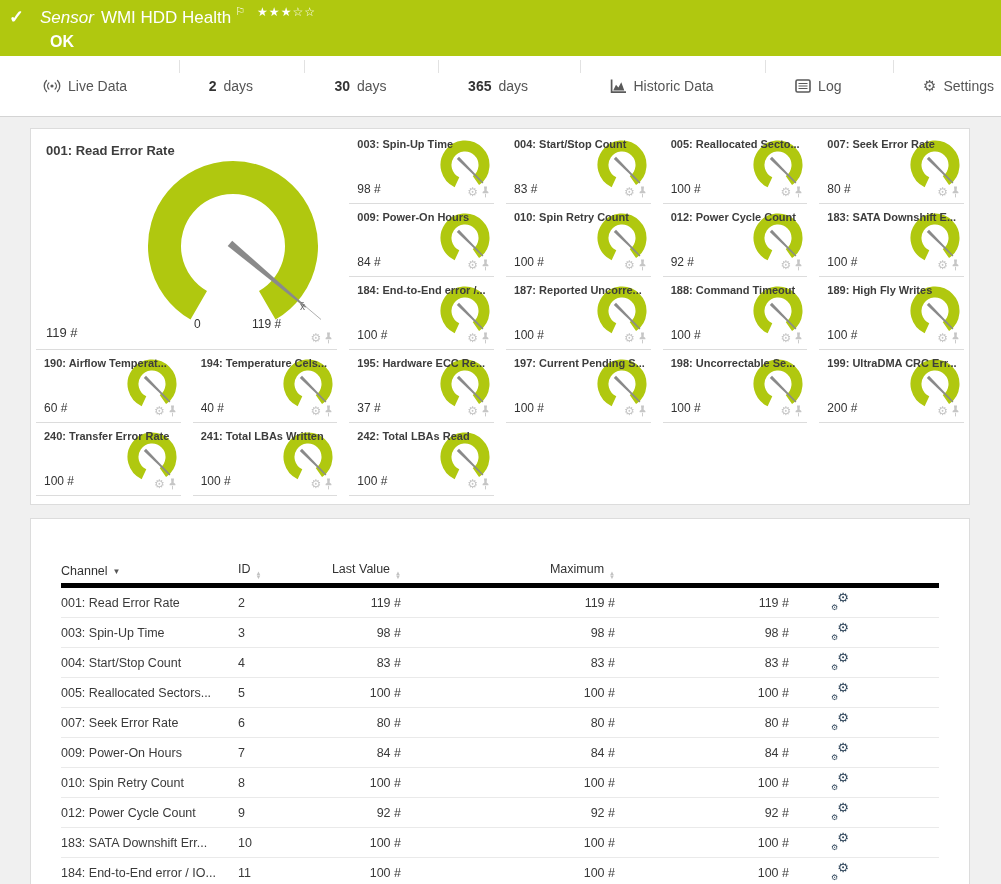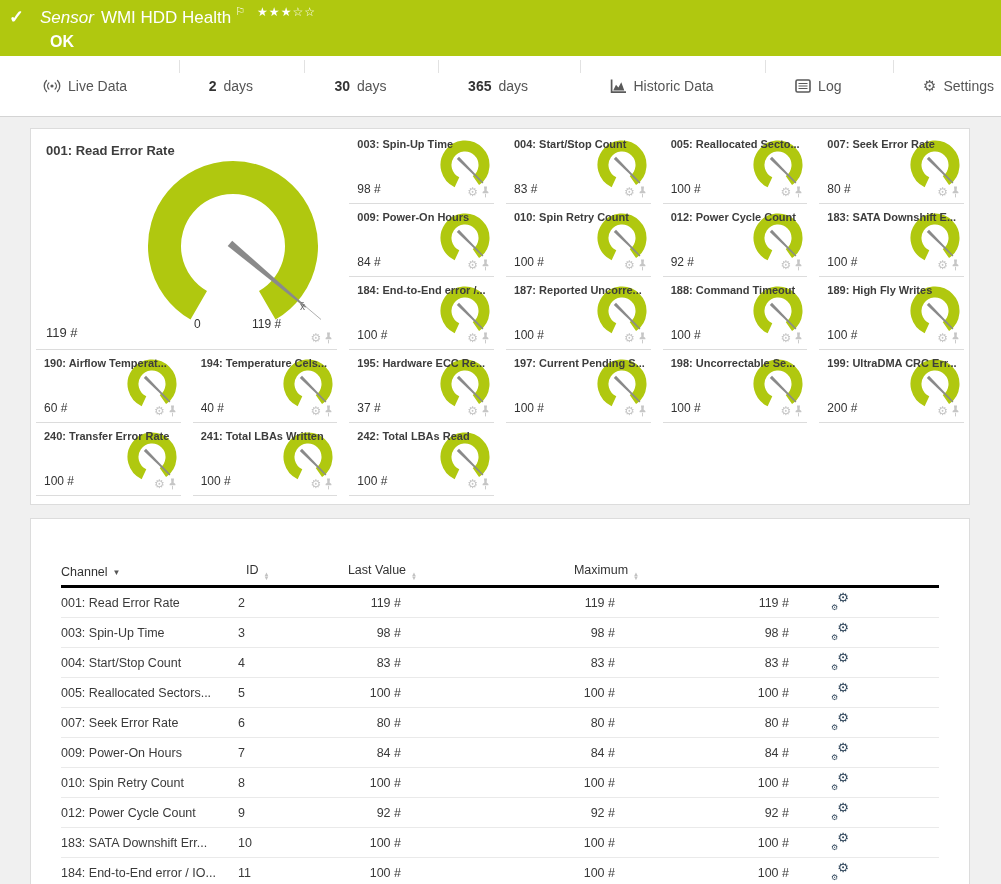--- a/index.html
+++ b/index.html
@@ -49,21 +49,21 @@
   .scale-min { position:absolute; left:158px; top:186px; font-size:12px; color:#333; }
   .scale-max { position:absolute; left:216px; top:186px; font-size:12px; color:#333; }
   .xbar { position:absolute; left:264px; top:170px; font-size:10px; color:#666; }
 
   
   .table-card { position:absolute; left:30px; top:518px; width:940px; height:382px; background:#fff;
                 border:1px solid #dcdcdc; padding:39px 30px 0 30px; }
   .t-row { display:grid; grid-template-columns:177px 58px 105px 214px 174px 1fr;
            align-items:center; height:30px; border-bottom:1px solid #eaeaea;
            font-size:12.5px; color:#3a3a3a; }
-  .t-head { color:#333; border-bottom:3px solid #000000;gap:8px; }
+  .t-head { color:#333; border-bottom:5px solid #000000; }
   .c-r { text-align:right; }
   .c-icon { padding-left:42px; }
   .c-channel { white-space:nowrap; overflow:hidden; }
   .sort-desc { display:inline-block; margin-left:5px; font-size:8px; color:#555; vertical-align:1px; }
   .sort-both { display:inline-flex; flex-direction:column; margin-left:5px; vertical-align:-2px;
                color:#c2c2c2; font-size:6px; line-height:4px; }
   .gear-duo { position:relative; display:inline-block; width:18px; height:17px; color:#31475c; cursor:pointer; }
   .gear-duo .g1 { position:absolute; right:0; top:-3px; font-size:13px; font-family:"DejaVu Sans",sans-serif; }
   .gear-duo .g2 { position:absolute; left:0; bottom:-2px; font-size:8px; font-family:"DejaVu Sans",sans-serif; }
 </style>

